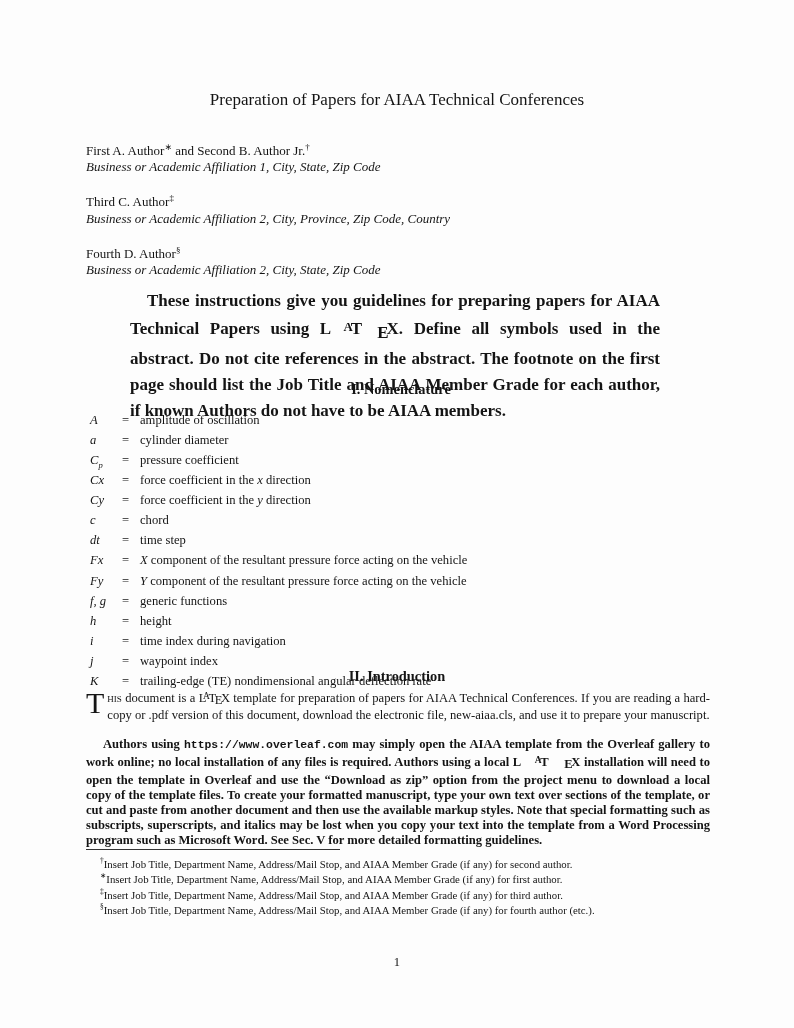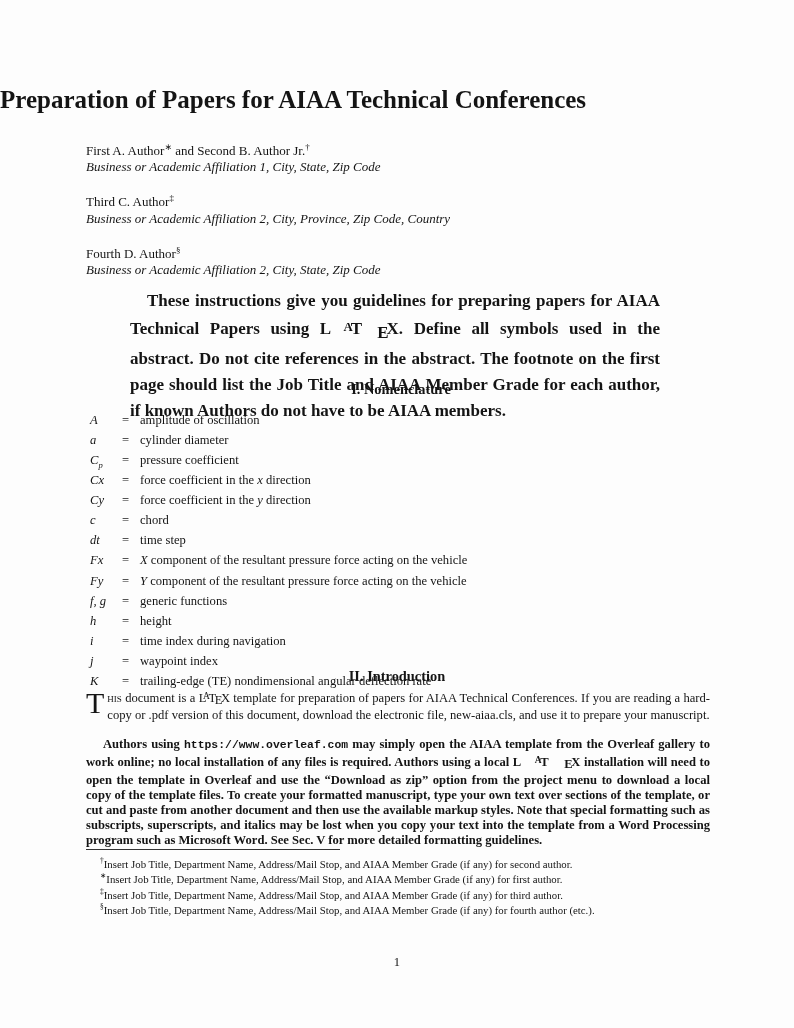--- a/index.html
+++ b/index.html
@@ -4,22 +4,22 @@
 <style>
   html,body { margin:0; padding:0; background:#e9e9e9; }
   .page {
     position:relative; width:794px; height:1028px; margin:0 auto;
     background:#fdfdfd; color:#141414;
     font-family:"Liberation Serif", serif;
     overflow:hidden;
   }
   .abs { position:absolute; }
 
-  .title { left:0; right:0; top:88px; text-align:left;
-    font-size:25px; font-weight:bold; line-height:23px; }
+  .title { left:0; right:0; top:88px; text-align:center;
+    font-size:17px; font-weight:normal; line-height:23px; }
 
   .authors { left:86px; right:84px; top:139px; text-align:left; font-size:13px; line-height:16px; }
   .author-group { margin-bottom:15px; }
   .author-names sup { font-size:9px; }
   .author-affil { font-style:italic; }
 
   .abstract { left:130px; right:134px; top:288px;
     font-weight:bold; font-size:17px; line-height:26px;
     text-align:justify; text-indent:17px; }
 

